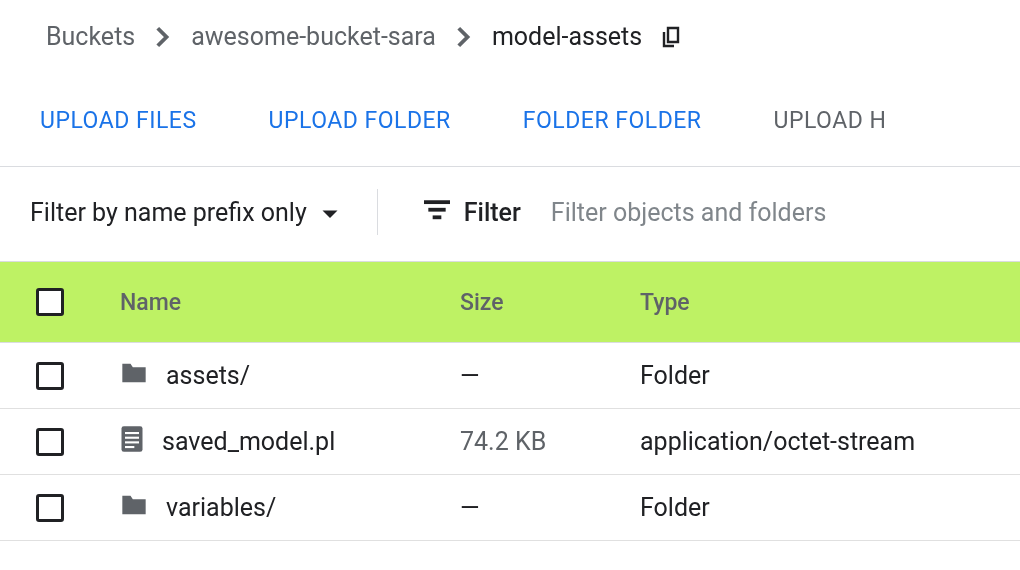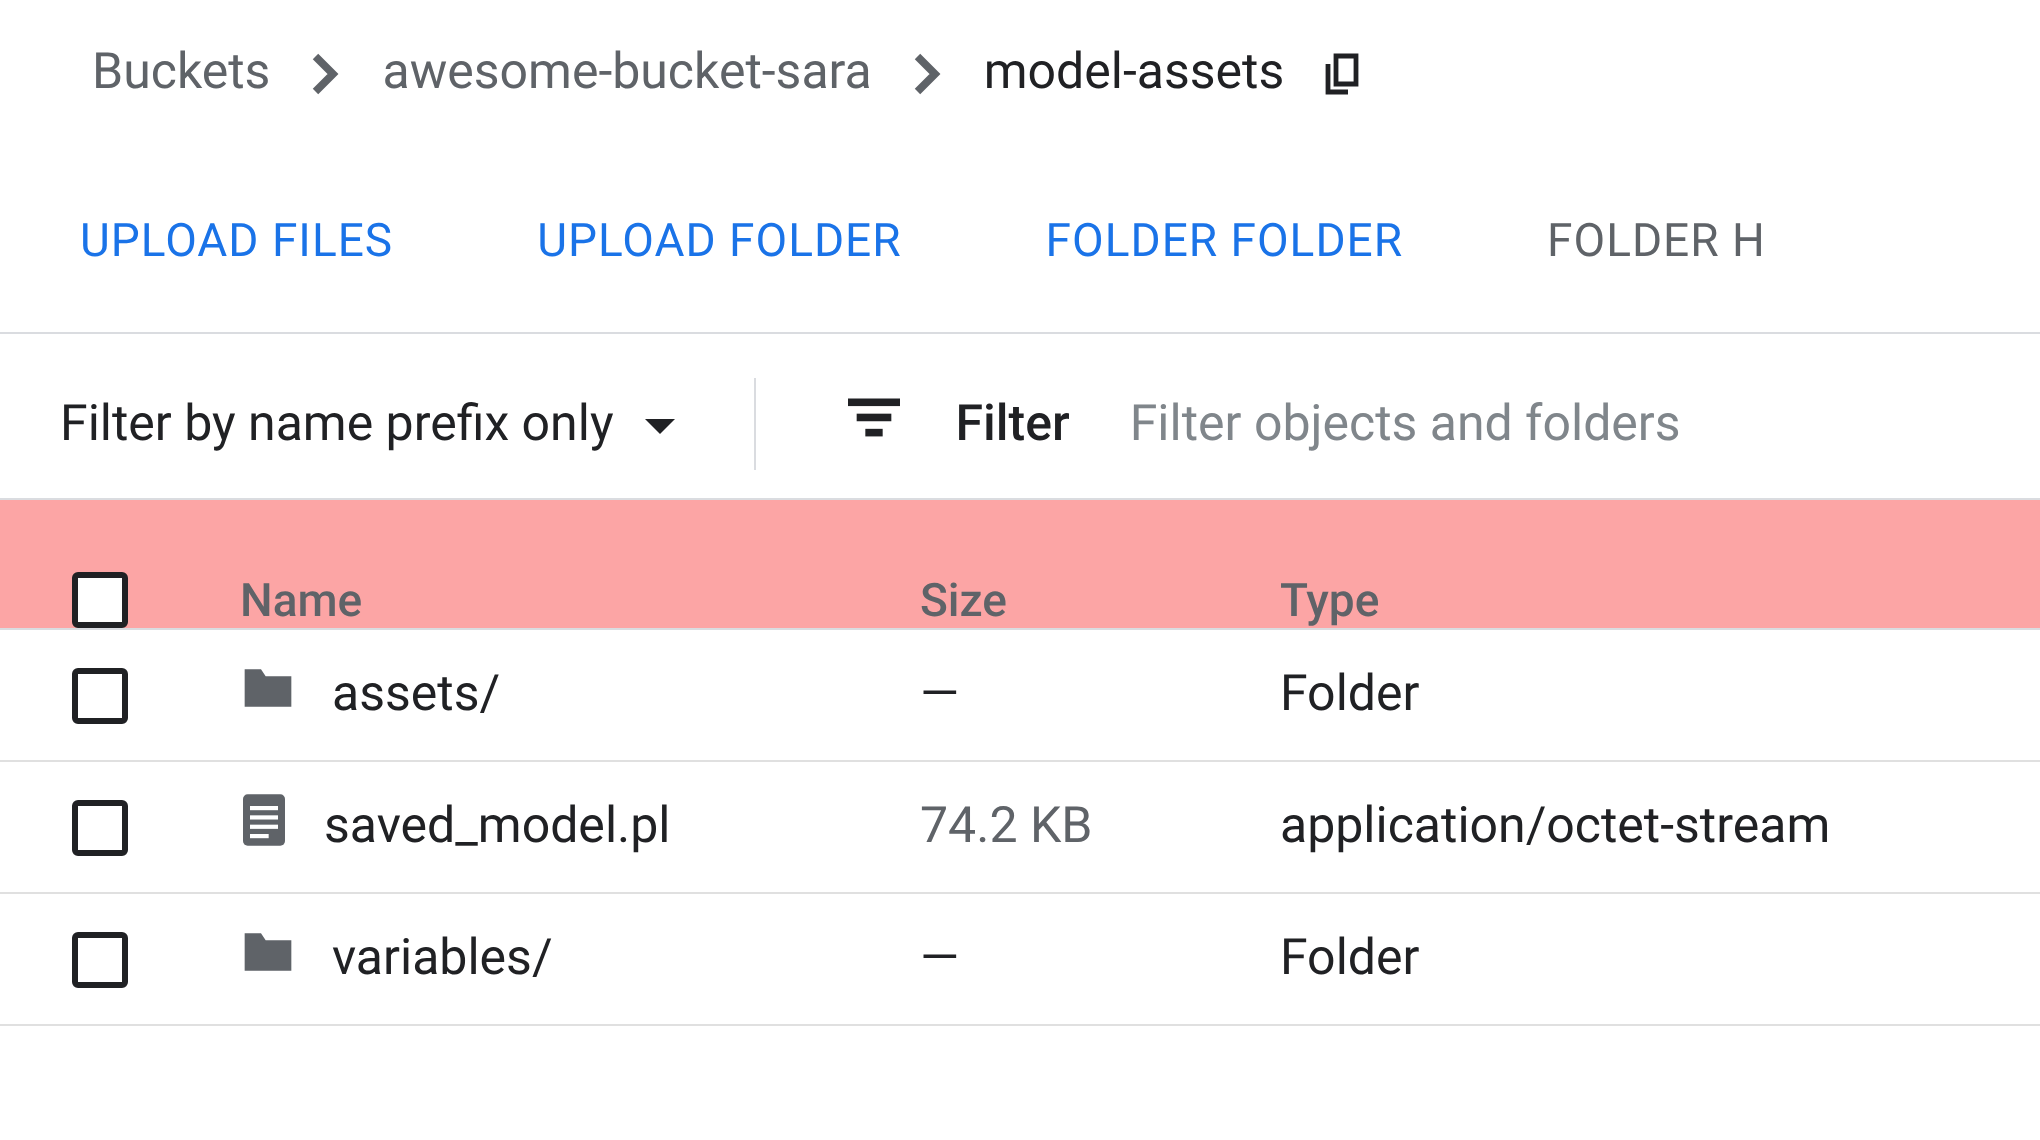--- a/index.html
+++ b/index.html
@@ -60,64 +60,64 @@
     }
 
     .divider {
       border-top: 1px solid #dadce0;
       margin-top: 32px;
     }
 
     .filter-bar {
       display: flex;
       align-items: center;
-      padding: 22px 0 14px 30px;
+      padding: 22px 0 26px 30px;
       font-size: 25px;
       color: #202124;
       gap: 0;
     }
     .filter-dropdown {
       display: flex;
       align-items: center;
       gap: 8px;
       cursor: pointer;
       padding-right: 38px;
     }
     .caret-down svg { width: 18px; height: 12px; margin-left:6px; }
     .vdiv {
       width: 1px;
       height: 46px;
       background: #dadce0;
     }
     .filter-label-wrap {
       display: flex;
       align-items: center;
-      gap: 28px;
+      gap: 14px;
       padding-left: 46px;
       padding-right: 30px;
     }
     .filter-icon svg { width: 26px; height: 22px; }
     .filter-label { font-weight: 500; }
     .filter-input {
       border: none;
       outline: none;
       font-size: 25px;
       color: #5f6368;
       font-family: inherit;
       width: 360px;
     }
     .filter-input::placeholder { color: #80868b; }
 
     .table-header {
       display: flex;
-      align-items: flex-end;
-      background: #fca5a5;
+      align-items: center;
+      background: #bef264;
       border-top: 1px solid #dadce0;
       border-bottom: 1px solid #dadce0;
-      height: 66px;
+      height: 82px;
       font-size: 23px;
       font-weight: 500;
       color: #5f6368;
     }
     .row {
       display: flex;
       align-items: center;
       height: 66px;
       border-bottom: 1px solid #e0e0e0;
       font-size: 25px;
@@ -170,21 +170,21 @@
     <svg viewBox="0 0 24 24">
         <path fill="none" stroke="#202124" stroke-width="2.4" d="M8 3h10v14H8z M4 7v14h10"></path>
       </svg>
   </span>
 </div>
 
 <div class="actions">
   <span class="action">UPLOAD FILES</span>
   <span class="action">UPLOAD FOLDER</span>
   <span class="action">FOLDER FOLDER</span>
-  <span class="action muted">FOLDER H</span>
+  <span class="action muted">UPLOAD H</span>
 </div>
 
 <div class="divider"></div>
 
 <div class="filter-bar">
   <div class="filter-dropdown">
     <span>Filter by name prefix only</span>
     <span class="caret-down">
       <svg viewBox="0 0 12 8">
           <path d="M1 1l5 5 5-5z" fill="#202124"></path>

